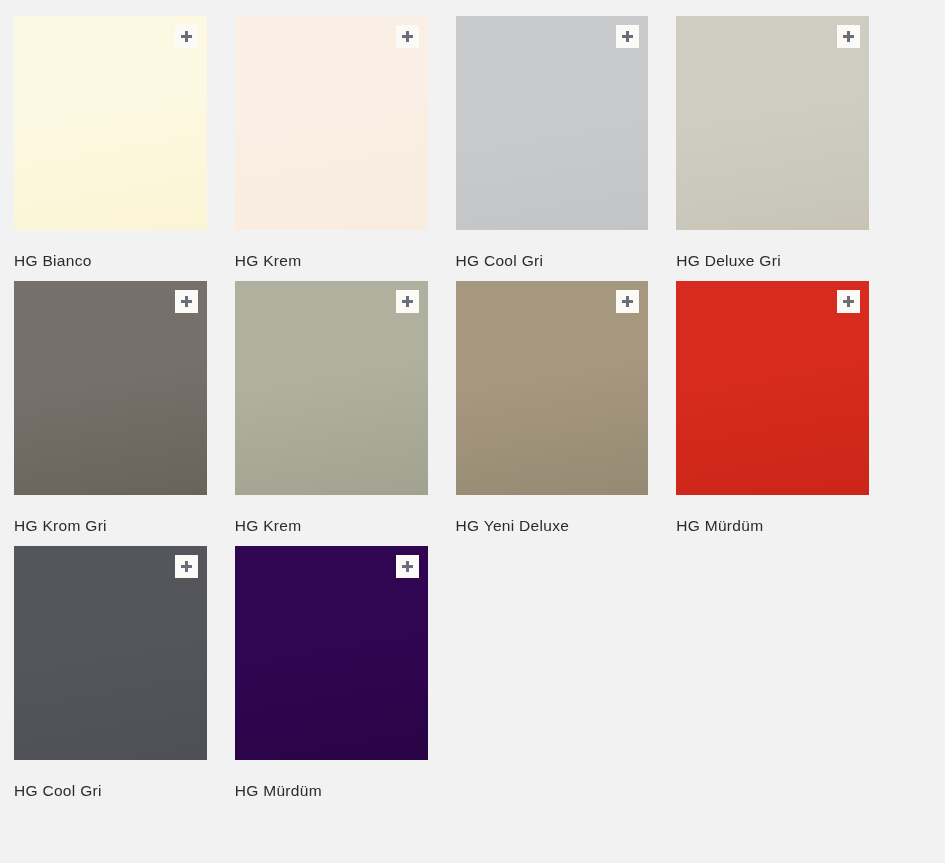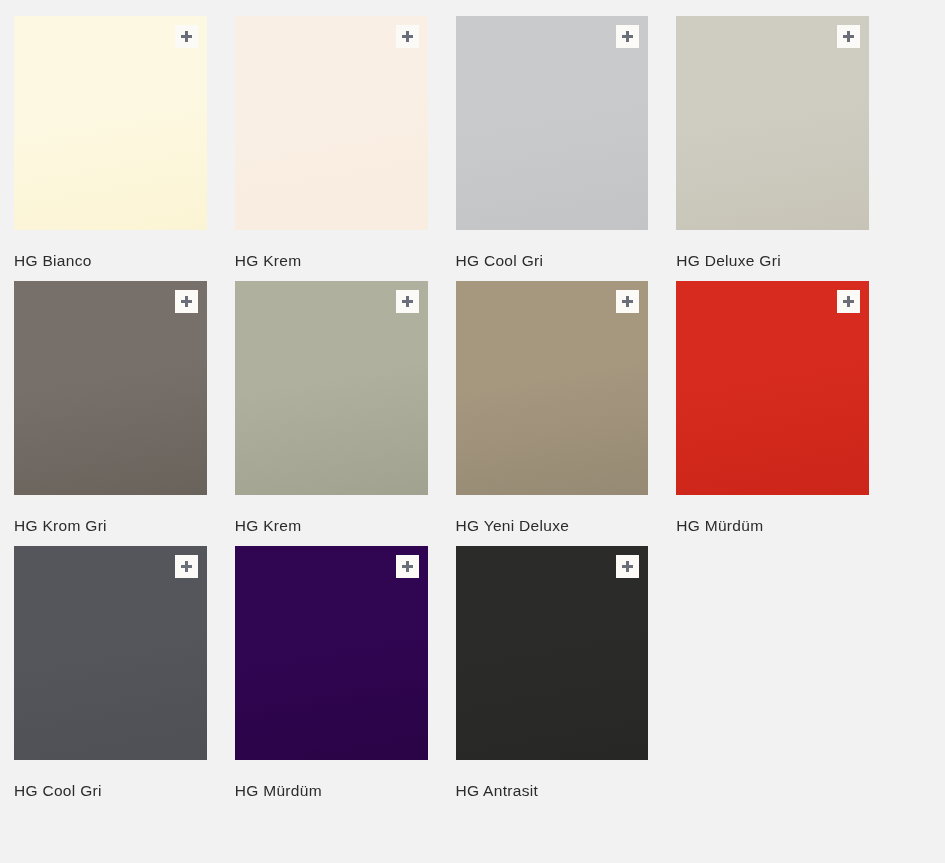--- a/index.html
+++ b/index.html
@@ -171,22 +171,13 @@
     </div>
     <div class="swatch-card">
       <div class="swatch-chip-wrap">
         <div class="swatch-chip" style="background: linear-gradient(170deg, rgb(48, 5, 82) 0%, rgb(48, 5, 82) 45%, rgb(42, 4, 70) 100%);"></div>
         <button class="swatch-add-button" title="+">
           <span class="plus-icon"></span>
         </button>
       </div>
       <div class="swatch-label">HG Mürdüm</div>
     </div>
-    <div class="swatch-card">
-      <div class="swatch-chip-wrap">
-        <div class="swatch-chip" style="background: linear-gradient(170deg, rgb(43, 43, 42) 0%, rgb(43, 43, 42) 45%, rgb(39, 39, 38) 100%);"></div>
-        <button class="swatch-add-button" title="+">
-          <span class="plus-icon"></span>
-        </button>
-      </div>
-      <div class="swatch-label">HG Antrasit</div>
-    </div>
   </main>
 
 </body></html>

